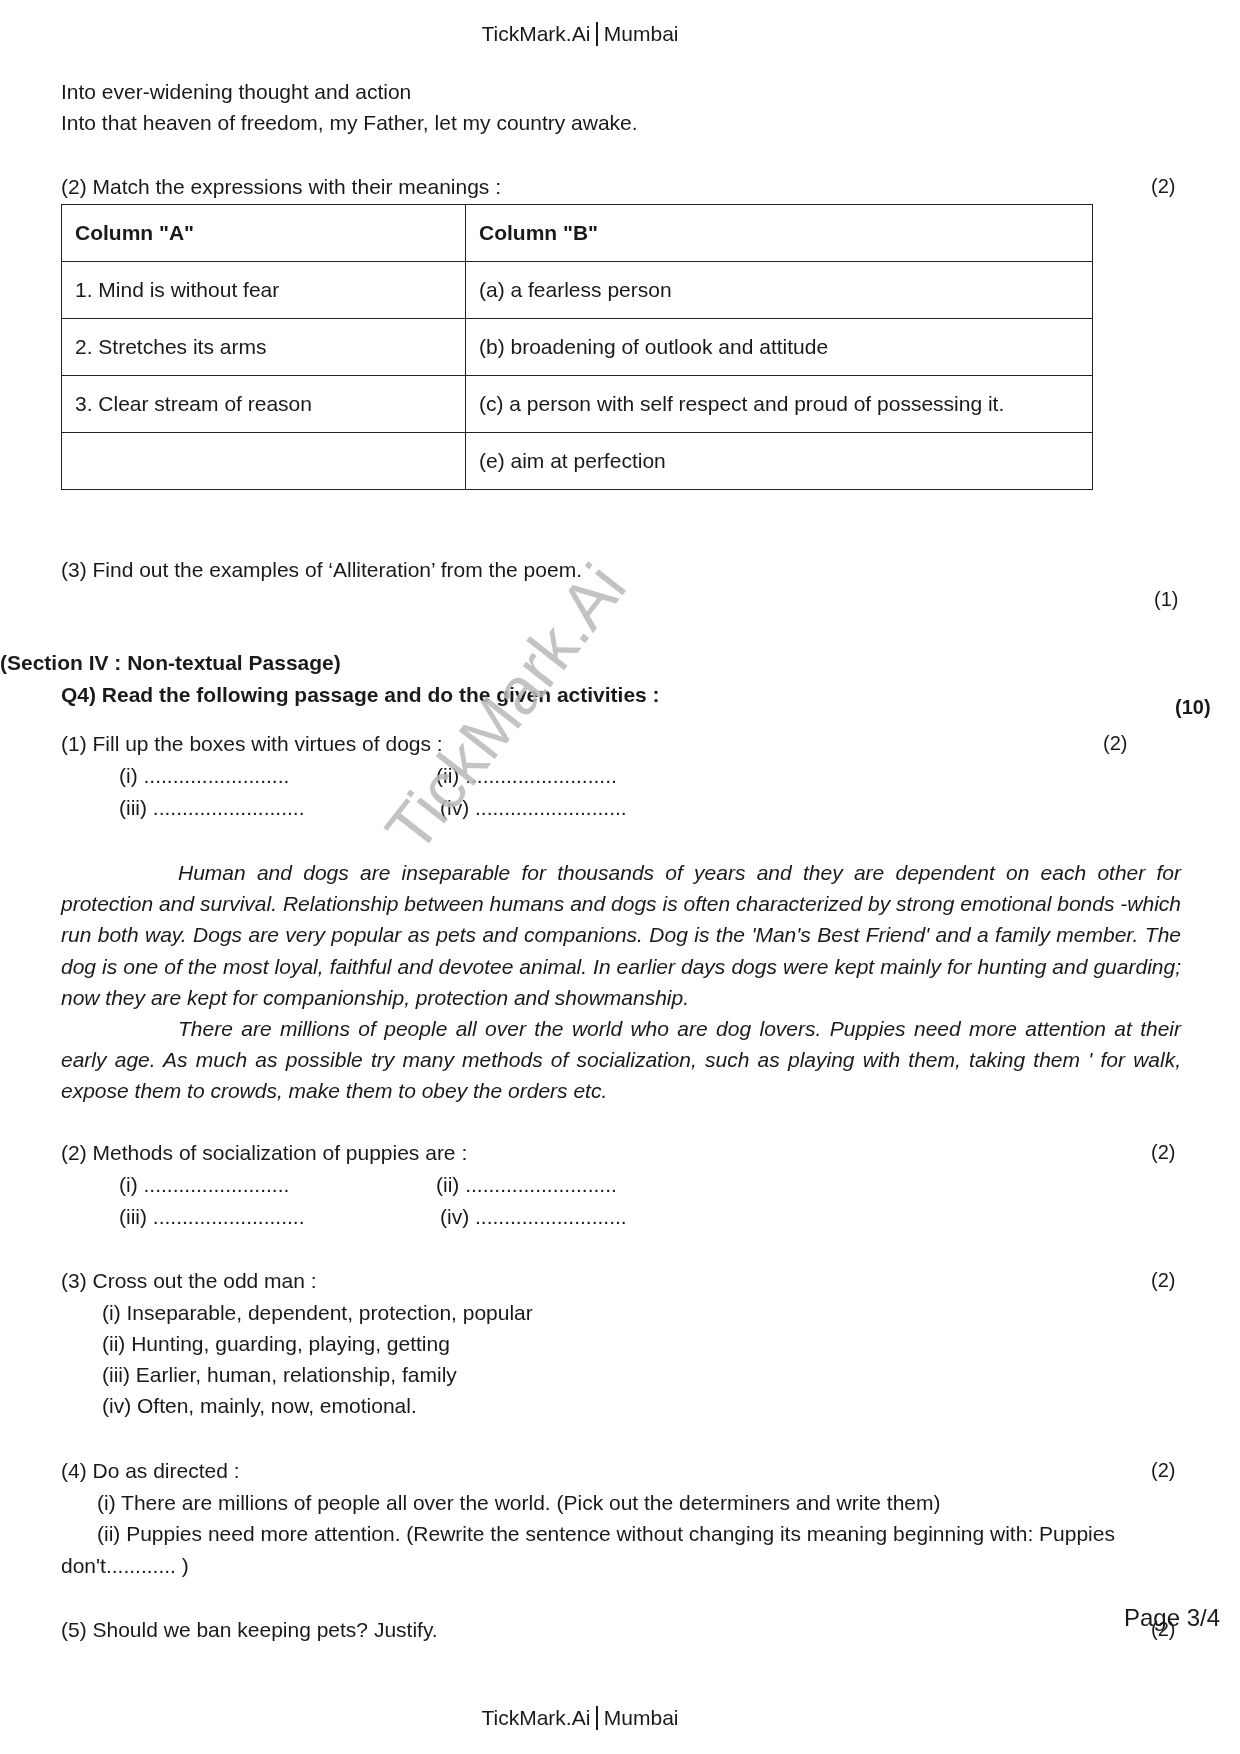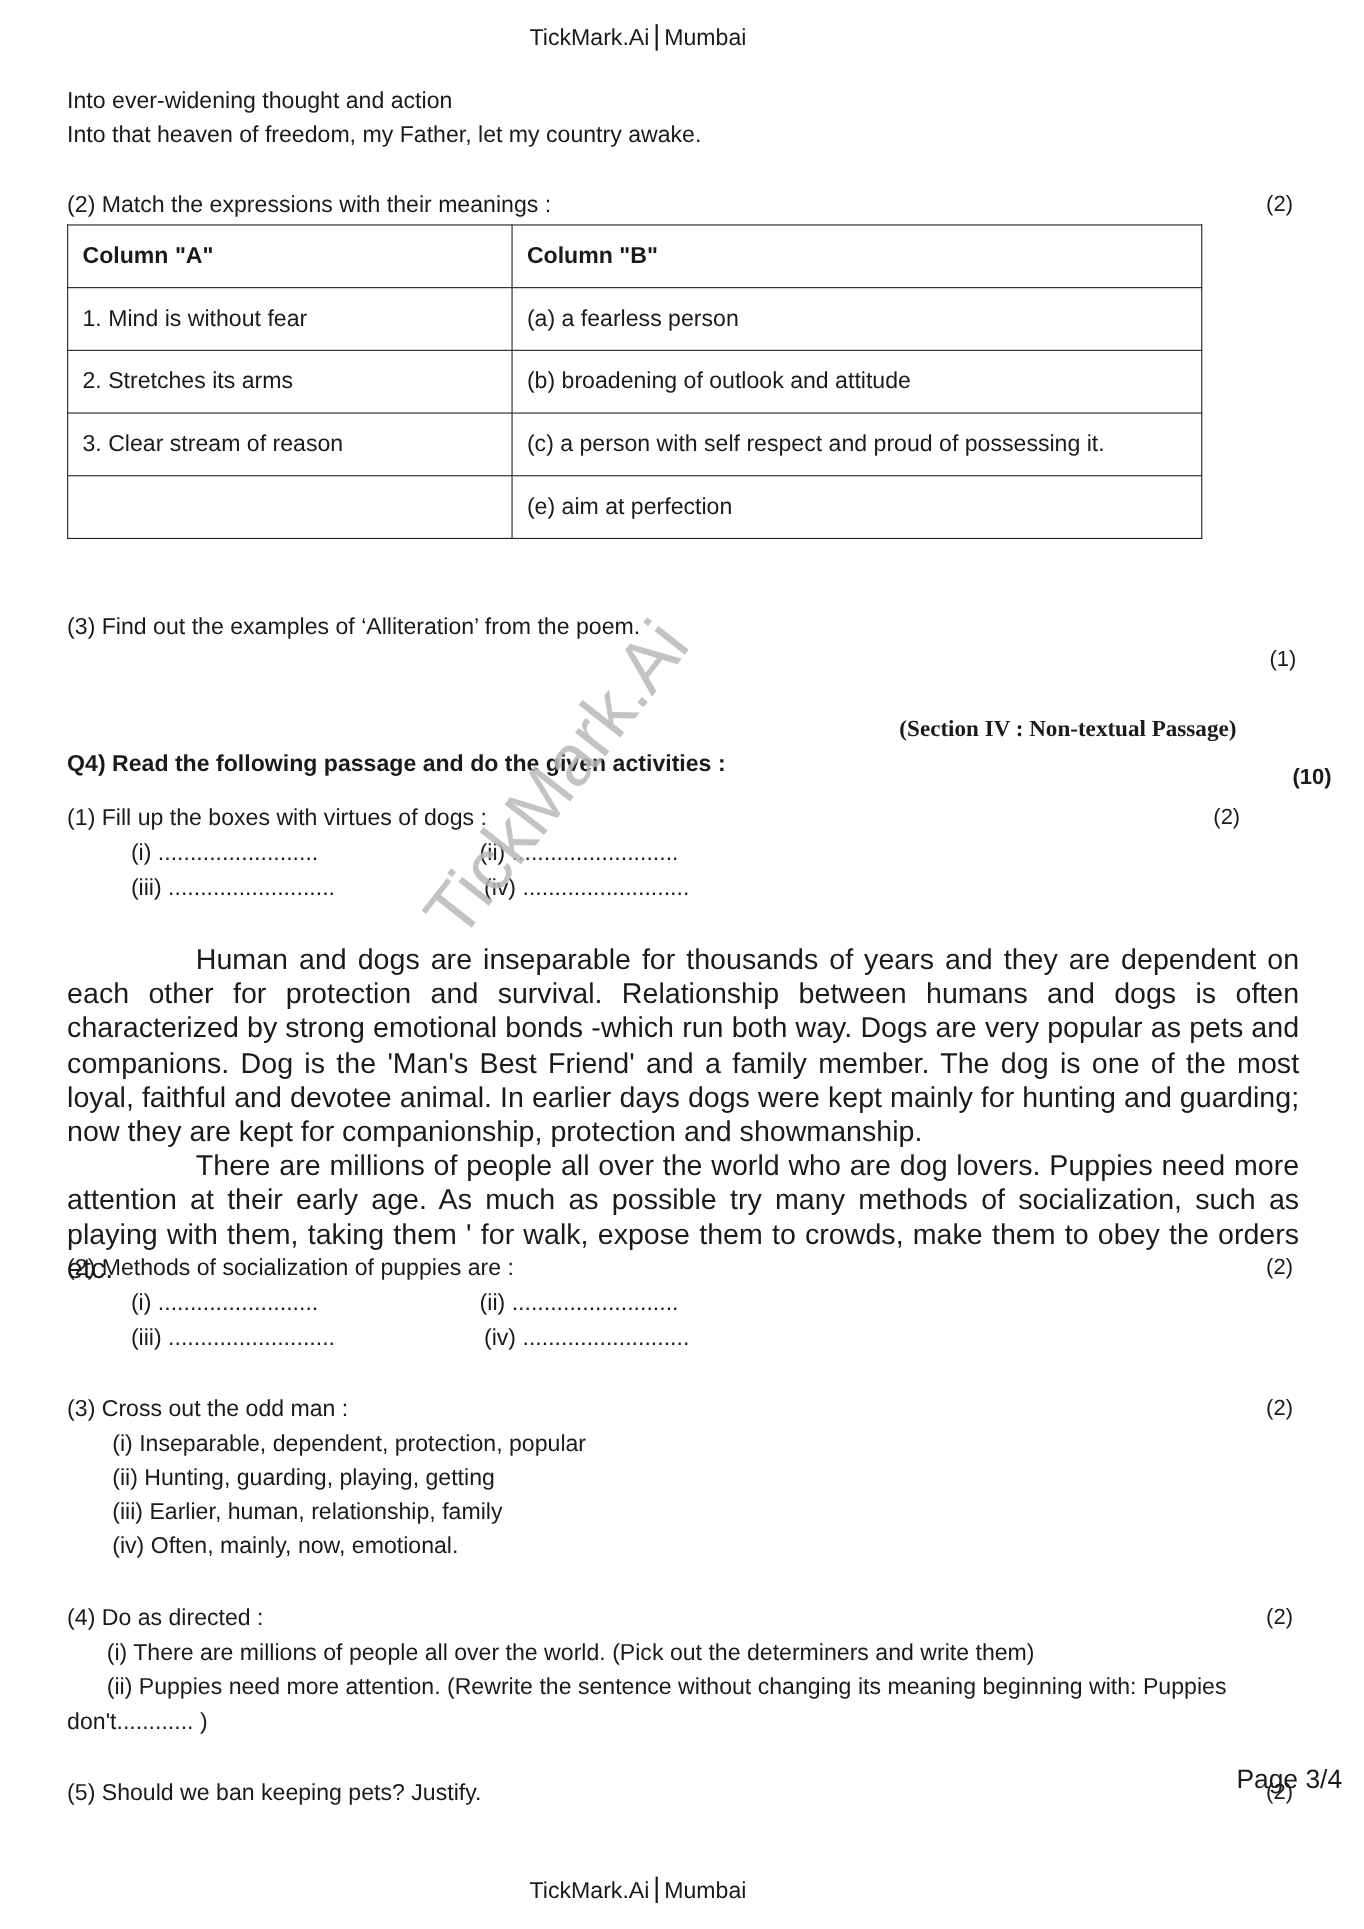--- a/index.html
+++ b/index.html
@@ -23,21 +23,21 @@
   }
   table.match td {
     border: 1.5px solid #222; height: 56px; padding: 0 0 0 13px;
     vertical-align: middle; white-space: nowrap;
   }
   table.match td.colA { width: 390px; }
   table.match tr.head td { font-weight: bold; }
 
   .passage {
     position: absolute; left: 61px; top: 857px; width: 1120px;
-    font-size: 26px; line-height: 31.2px;
+    font-size: 21px; line-height: 31.2px; font-style: italic;
   }
   .passage p { margin: 0; text-align: justify; text-indent: 117px; }
   .watermark {
     position: absolute; left: 430px; top: 790px; font-size: 66px;
     color: #b9b9b9; transform: rotate(-52deg); transform-origin: left bottom;
     opacity: 0.85; white-space: nowrap; pointer-events: none;
   }
 </style>
 </head>
 <body>
@@ -73,21 +73,21 @@
   <tr>
     <td class="colA"></td>
     <td>(e) aim at perfection</td>
   </tr>
 </tbody>
   </table>
 
 <div class="abs" style="left:61px; top:559px;">(3) Find out the examples of ‘Alliteration’ from the poem.</div>
 <div class="abs mark" style="left:1154px; top:589px;">(1)</div>
 
-<div class="abs bold" style="left:0; width:1124px; text-align:right; top:652px;font-family:Liberation Serif, serif;">(Section IV : Non-textual Passage)</div>
+<div class="abs bold" style="left:0; width:1124px; text-align:left; top:652px;">(Section IV : Non-textual Passage)</div>
 <div class="abs bold" style="left:61px; top:684px;">Q4) Read the following passage and do the given activities :</div>
 <div class="abs mark bold" style="left:1139px; top:697px;margin-left:36px;">(10)</div>
 
 <div class="abs" style="left:61px; top:733px;">(1) Fill up the boxes with virtues of dogs :</div>
 <div class="abs mark" style="left:1103px; top:733px;">(2)</div>
 <div class="abs" style="left:119px; top:765px;">(i) .........................</div>
 <div class="abs" style="left:436px; top:765px;">(ii) ..........................</div>
 <div class="abs" style="left:119px; top:797px;">(iii) ..........................</div>
 <div class="abs" style="left:440px; top:797px;">(iv) ..........................</div>
 

